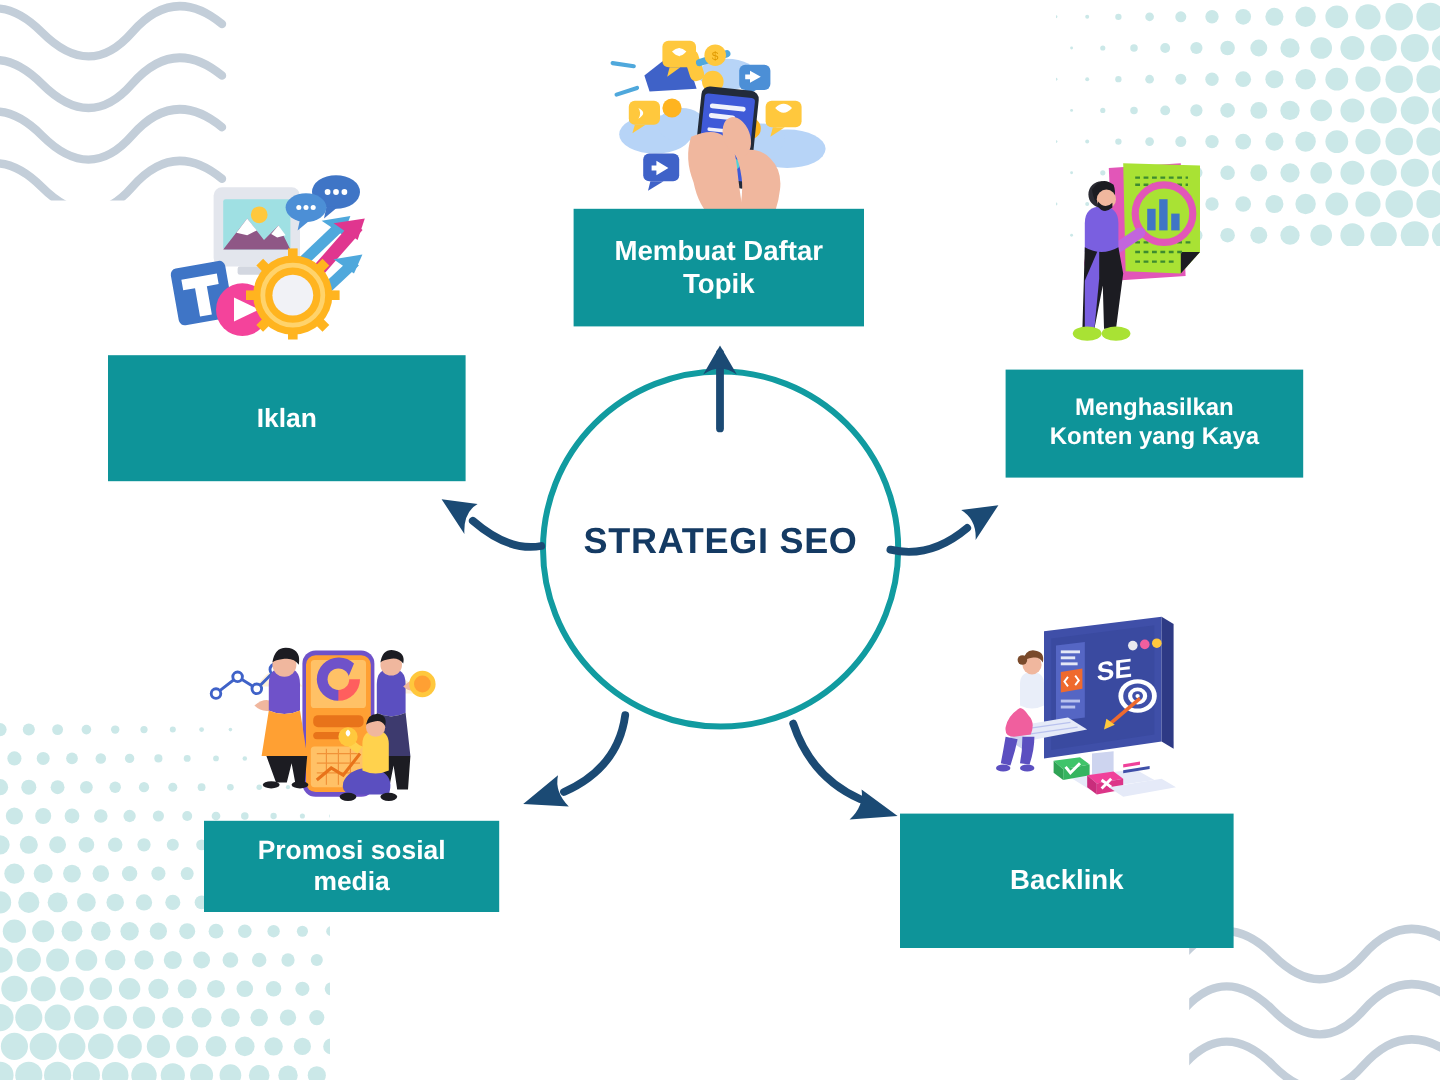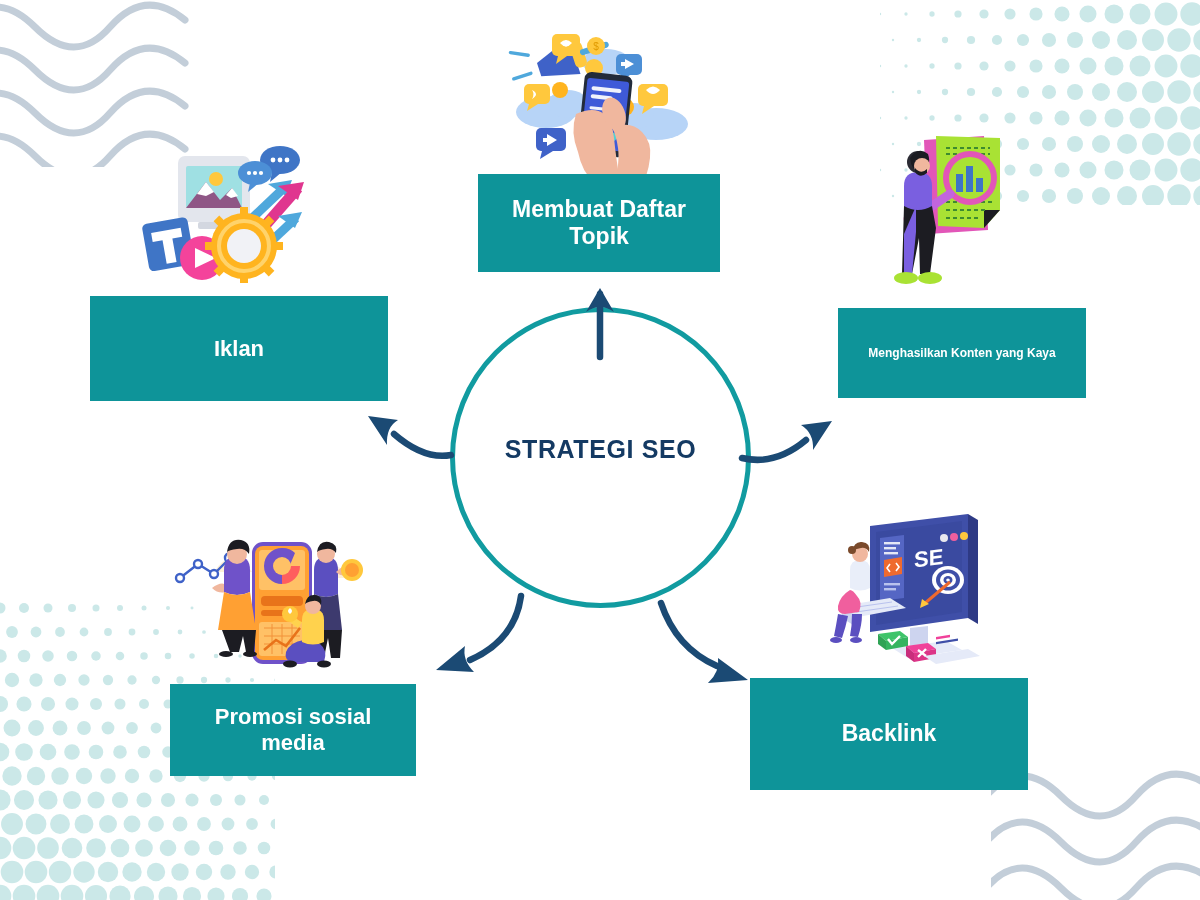--- a/index.html
+++ b/index.html
@@ -26,21 +26,21 @@
   #circle-wrap {
     position: absolute;
     left: 448px; top: 305px;
     width: 305px; height: 305px;
   }
   #center-label {
     position: absolute;
     left: 448px; top: 435px;
     width: 305px;
     text-align: center;
-    font-size: 25px;
+    font-size: 30px;
     font-weight: bold;
     letter-spacing: 0.6px;
     color: #143a63;
   }
 
   
   #arrows { position: absolute; left: 0; top: 0; }
 
   
   .box {
@@ -50,22 +50,22 @@
     align-items: center;
     justify-content: center;
     text-align: center;
     color: #ffffff;
     font-weight: bold;
     line-height: 1.18;
     padding: 6px 27px;
   }
   #box-iklan      { left: 90px;  top: 296px; width: 298px; height: 105px; font-size: 22px; }
   #box-topik      { left: 478px; top: 174px; width: 242px; height: 98px;  font-size: 23px; }
-  #box-konten     { left: 838px; top: 308px; width: 248px; height: 90px;  font-size: 12px; }
-  #box-promosi    { left: 170px; top: 684px; width: 246px; height: 92px; font-size: 22px; }
+  #box-konten     { left: 838px; top: 308px; width: 248px; height: 90px;  font-size: 20px; }
+  #box-promosi    { left: 170px; top: 684px; width: 246px; height: 76px; font-size: 22px; }
   #box-backlink   { left: 750px; top: 678px; width: 278px; height: 112px; font-size: 23px; text-align: center; }
 
   
   .illus { position: absolute; }
   #illus-iklan   { left: 140px; top: 138px; }
   #illus-topik   { left: 498px; top: 28px; }
   #illus-konten  { left: 888px; top: 118px; }
   #illus-promosi { left: 168px; top: 528px; }
   #illus-backlink{ left: 828px; top: 498px; }
 </style>

